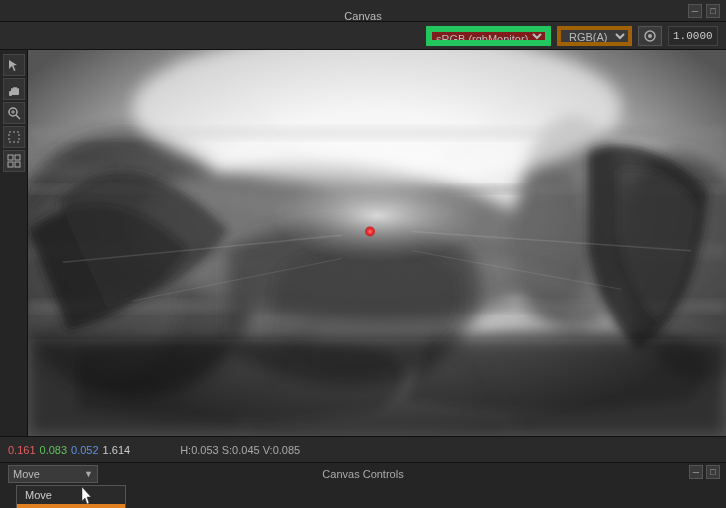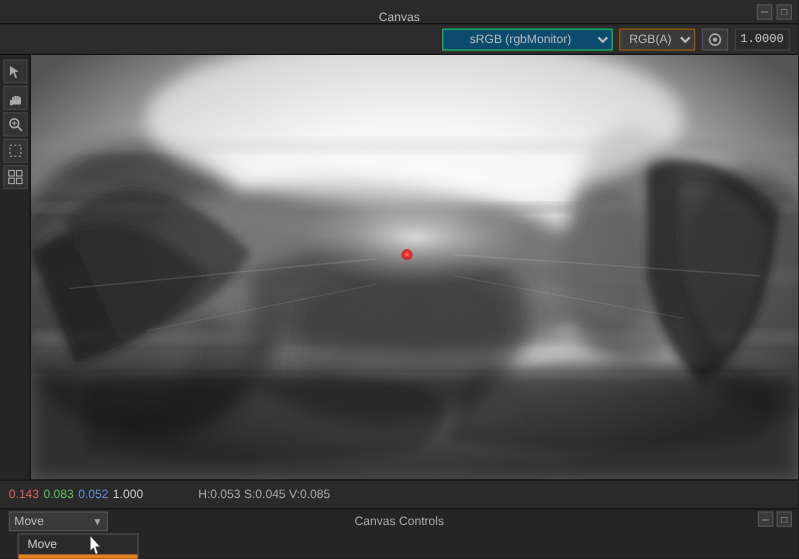--- a/index.html
+++ b/index.html
@@ -53,31 +53,31 @@
     .controls-bar {
       height: 28px;
       background: #2c2c2c;
       display: flex;
       align-items: center;
       padding: 0 8px;
       gap: 6px;
       border-bottom: 1px solid #111;
     }
     .color-space-select {
-      background: #0c4a6e;
-      border: 1px solid #22c55e;
+      background: #7f1d1d;
+      border: 6px solid #22c55e;
       color: #bbb;
       font-size: 11px;
       height: 20px;
-      padding: 0 20px;
+      padding: 0 0;
       cursor: pointer;
     }
     .channel-select {
       background: #3a3a3a;
-      border: 1px solid #a16207;
+      border: 4px solid #a16207;
       color: #bbb;
       font-size: 11px;
       height: 20px;
       padding: 0 4px;
       cursor: pointer;
     }
     .view-icon-btn {
       width: 24px;
       height: 20px;
       background: #3a3a3a;
@@ -400,27 +400,27 @@
         <line x1="55%" y1="47%" x2="95%" y2="52%" stroke="#ddd" stroke-width="1.5"></line>
         <line x1="15%" y1="65%" x2="45%" y2="54%" stroke="#ccc" stroke-width="1"></line>
         <line x1="55%" y1="52%" x2="85%" y2="62%" stroke="#ccc" stroke-width="1"></line>
       </g>
     </svg>
   </div>
 </div>
 
 <div class="status-bar">
   <div class="status-values">
-    <span class="val-r">0.143</span>
+    <span class="val-r">0.161</span>
     <span style="color:#888"> </span>
     <span class="val-g">0.083</span>
     <span style="color:#888"> </span>
     <span class="val-b">0.052</span>
     <span style="color:#888"> </span>
-    <span class="val-a">1.000</span>
+    <span class="val-a">1.614</span>
   </div>
   <span class="hsv-values">H:0.053 S:0.045 V:0.085</span>
 </div>
 
 <div class="bottom-panel">
   <div class="bottom-panel-top">
 
     <div style="position:relative; display:inline-block;">
       <div style="display:flex; align-items:center; background:#3a3a3a; border:1px solid #555; height:18px; padding:0 4px; cursor:pointer; min-width:90px;">
         <span style="color:#bbb; font-size:11px; flex:1;">Move</span>

